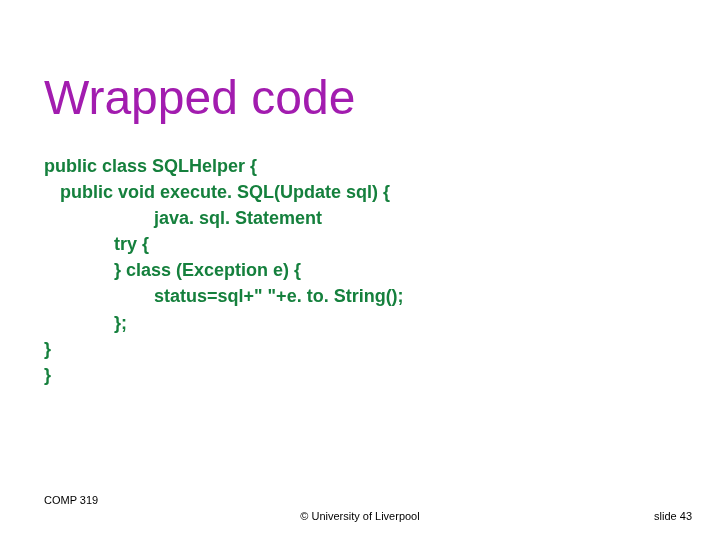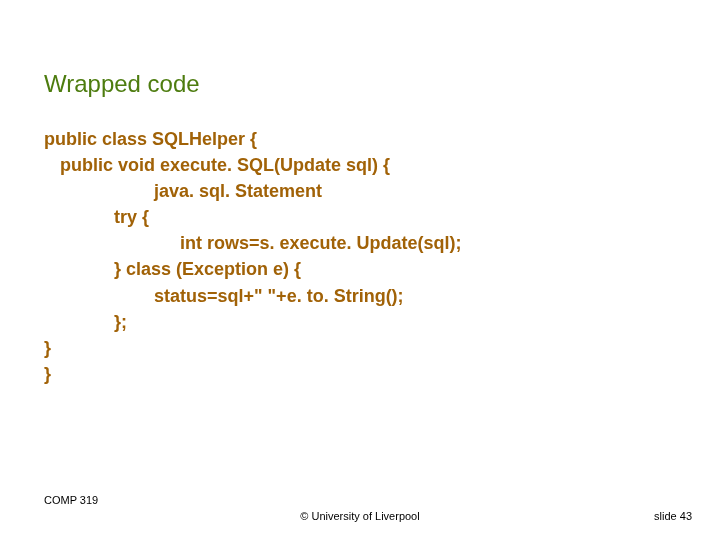--- a/index.html
+++ b/index.html
@@ -5,31 +5,31 @@
   * { margin: 0; padding: 0; box-sizing: border-box; }
   body {
     width: 720px;
     height: 540px;
     background: #ffffff;
     font-family: Arial, Helvetica, sans-serif;
     position: relative;
     overflow: hidden;
   }
   .title {
-    color: #4d7c0f;
-    font-size: 24px;
+    color: #a21caf;
+    font-size: 48px;
     font-weight: normal;
     padding: 70px 0 0 44px;
   }
   .code-block {
     padding: 28px 0 0 44px;
     font-family: Arial, Helvetica, sans-serif;
     font-size: 18px;
     font-weight: bold;
-    color: #a16207;
+    color: #15803d;
     line-height: 1.45;
   }
   .code-line { white-space: pre; }
   .indent-1 { padding-left: 16px; }
   .indent-2 { padding-left: 70px; }
   .indent-3 { padding-left: 110px; }
   .indent-3b { padding-left: 36px; }
   .indent-4 { padding-left: 136px; }
   .footer {
     position: absolute;
@@ -60,21 +60,20 @@
 </head>
 <body>
 
 <h1 class="title">Wrapped code</h1>
 
 <div class="code-block">
   <div class="code-line">public class SQLHelper {</div>
   <div class="code-line indent-1">public void execute. SQL(Update sql) {</div>
   <div class="code-line indent-3">java. sql. Statement</div>
   <div class="code-line indent-2">try {</div>
-  <div class="code-line indent-4">int rows=s. execute. Update(sql);</div>
   <div class="code-line indent-2">} class (Exception e) {</div>
   <div class="code-line indent-3">status=sql+" "+e. to. String();</div>
   <div class="code-line indent-2">};</div>
   <div class="code-line">}</div>
   <div class="code-line">}</div>
 </div>
 
 <div class="footer">
   <span class="footer-left">COMP 319</span>
   <span class="footer-center">© University of Liverpool</span>

